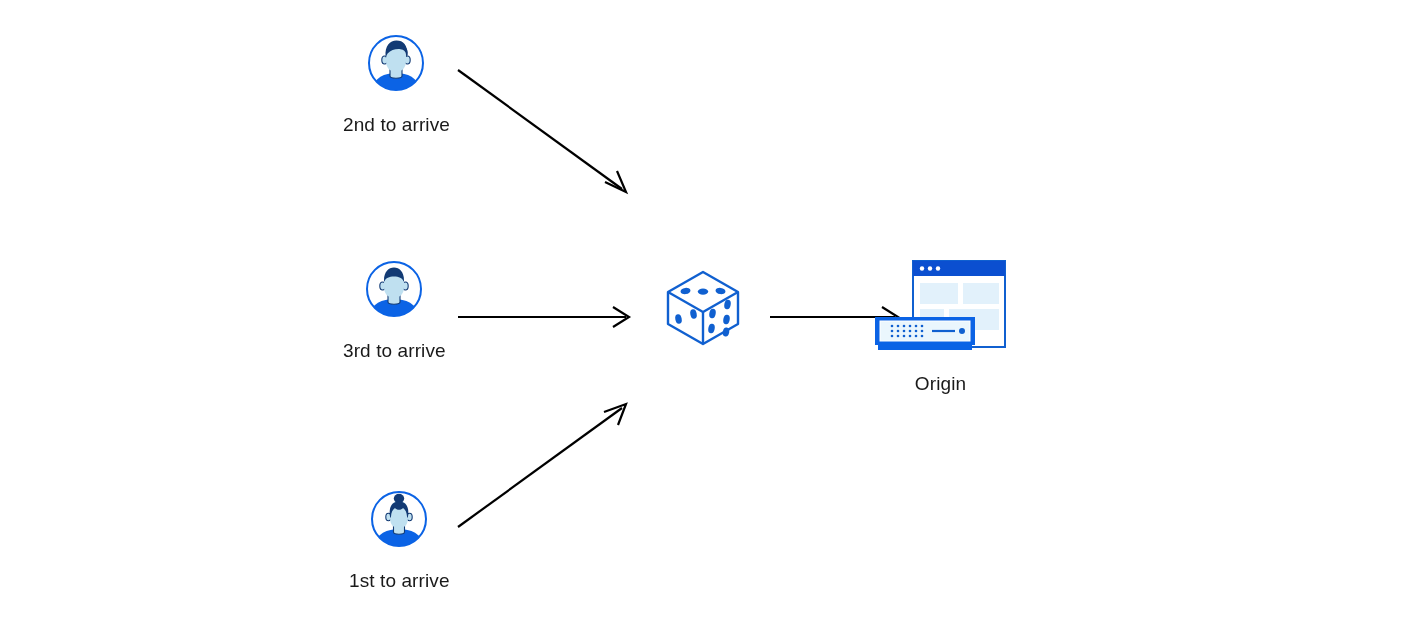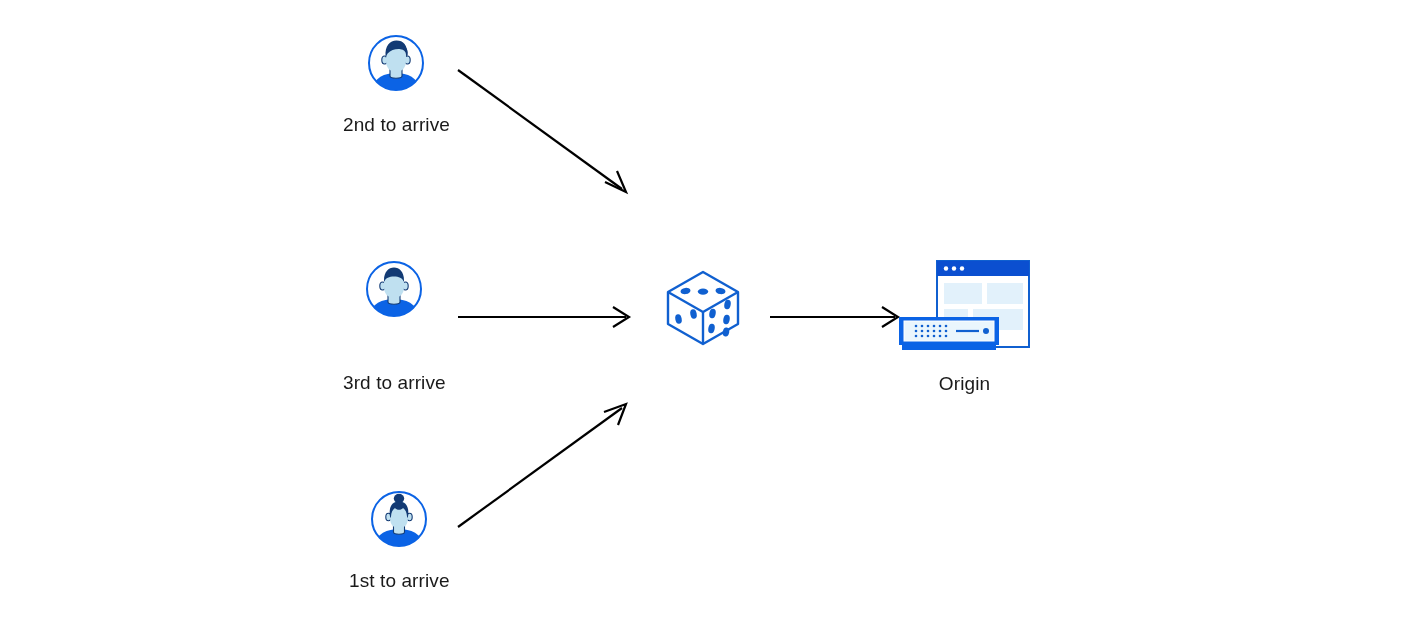--- a/index.html
+++ b/index.html
@@ -34,27 +34,27 @@
   }
   .avatar-wrap {
     width: 58px;
     height: 58px;
   }
   .client-node .node-label {
     margin-top: 20px;
   }
   
   #client-2nd  { left: 343px; top: 34px; }
-  #client-3rd  { left: 343px; top: 260px; gap: 32px; }
+  #client-3rd  { left: 343px; top: 260px; }
   #client-1st  { left: 349px; top: 490px; }
 
   #dice-node   { left: 665px; top: 269px; }
   .dice-wrap { width: 76px; height: 78px; }
 
-  #origin-node { left: 896px; top: 255px; }
+  #origin-node { left: 872px; top: 255px; }
   .origin-wrap { width: 137px; height: 100px; }
   #origin-node .node-label { margin-top: 16px; }
 
   .arrow-layer {
     position: absolute;
     left: 0; top: 0;
     width: 1405px;
     height: 633px;
     pointer-events: none;
   }

